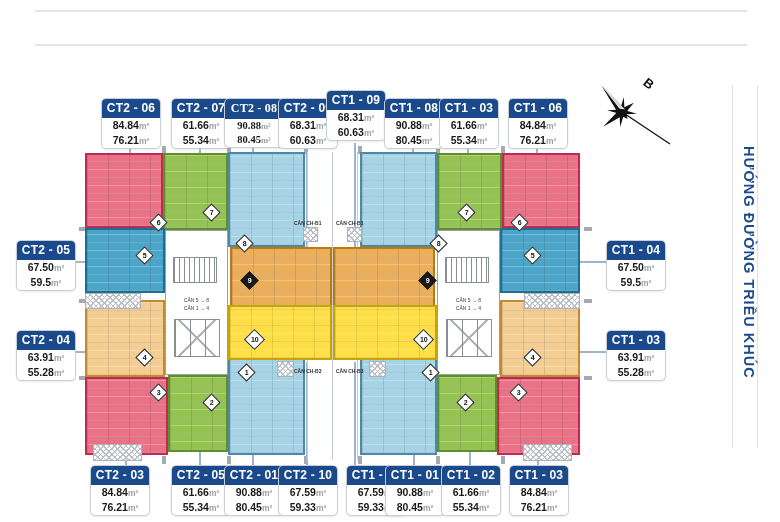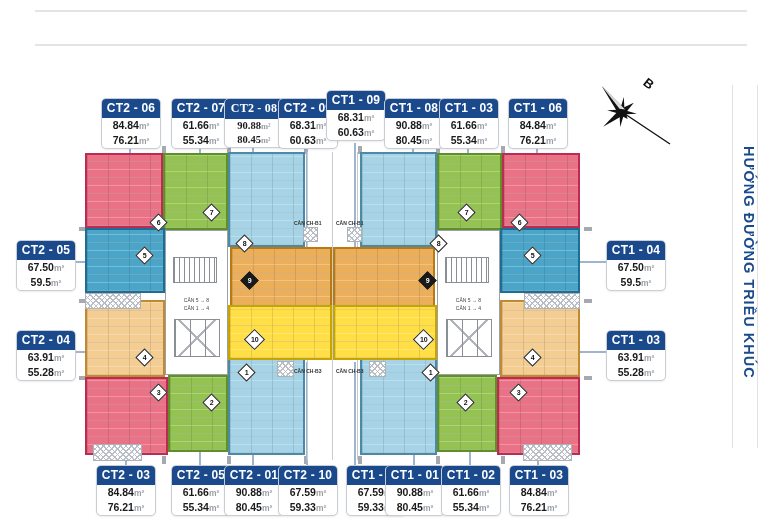--- a/index.html
+++ b/index.html
@@ -311,21 +311,21 @@
       <div class="uc-row"><span>67.50</span><span class="sfx">m²</span></div>
       <div class="uc-row"><span>59.5</span><span class="sfx">m²</span></div>
     </div>
     <div class="connector" style="left: 580px; top: 261px; width: 26px; height: 2px;"></div>
     <div class="unit-card" style="left: 606px; top: 330px;">
       <div class="uc-head">CT1 - 03</div>
       <div class="uc-row"><span>63.91</span><span class="sfx">m²</span></div>
       <div class="uc-row"><span>55.28</span><span class="sfx">m²</span></div>
     </div>
     <div class="connector" style="left: 580px; top: 351px; width: 26px; height: 2px;"></div>
-    <div class="unit-card" style="left: 96px; top: 465px;">
+    <div class="unit-card" style="left: 90px; top: 465px;">
       <div class="uc-head">CT2 - 03</div>
       <div class="uc-row"><span>84.84</span><span class="sfx">m²</span></div>
       <div class="uc-row"><span>76.21</span><span class="sfx">m²</span></div>
     </div>
     <div class="connector" style="left: 125px; top: 455px; width: 2px; height: 11px;"></div>
     <div class="unit-card" style="left: 171px; top: 465px;">
       <div class="uc-head">CT2 - 05</div>
       <div class="uc-row"><span>61.66</span><span class="sfx">m²</span></div>
       <div class="uc-row"><span>55.34</span><span class="sfx">m²</span></div>
     </div>

